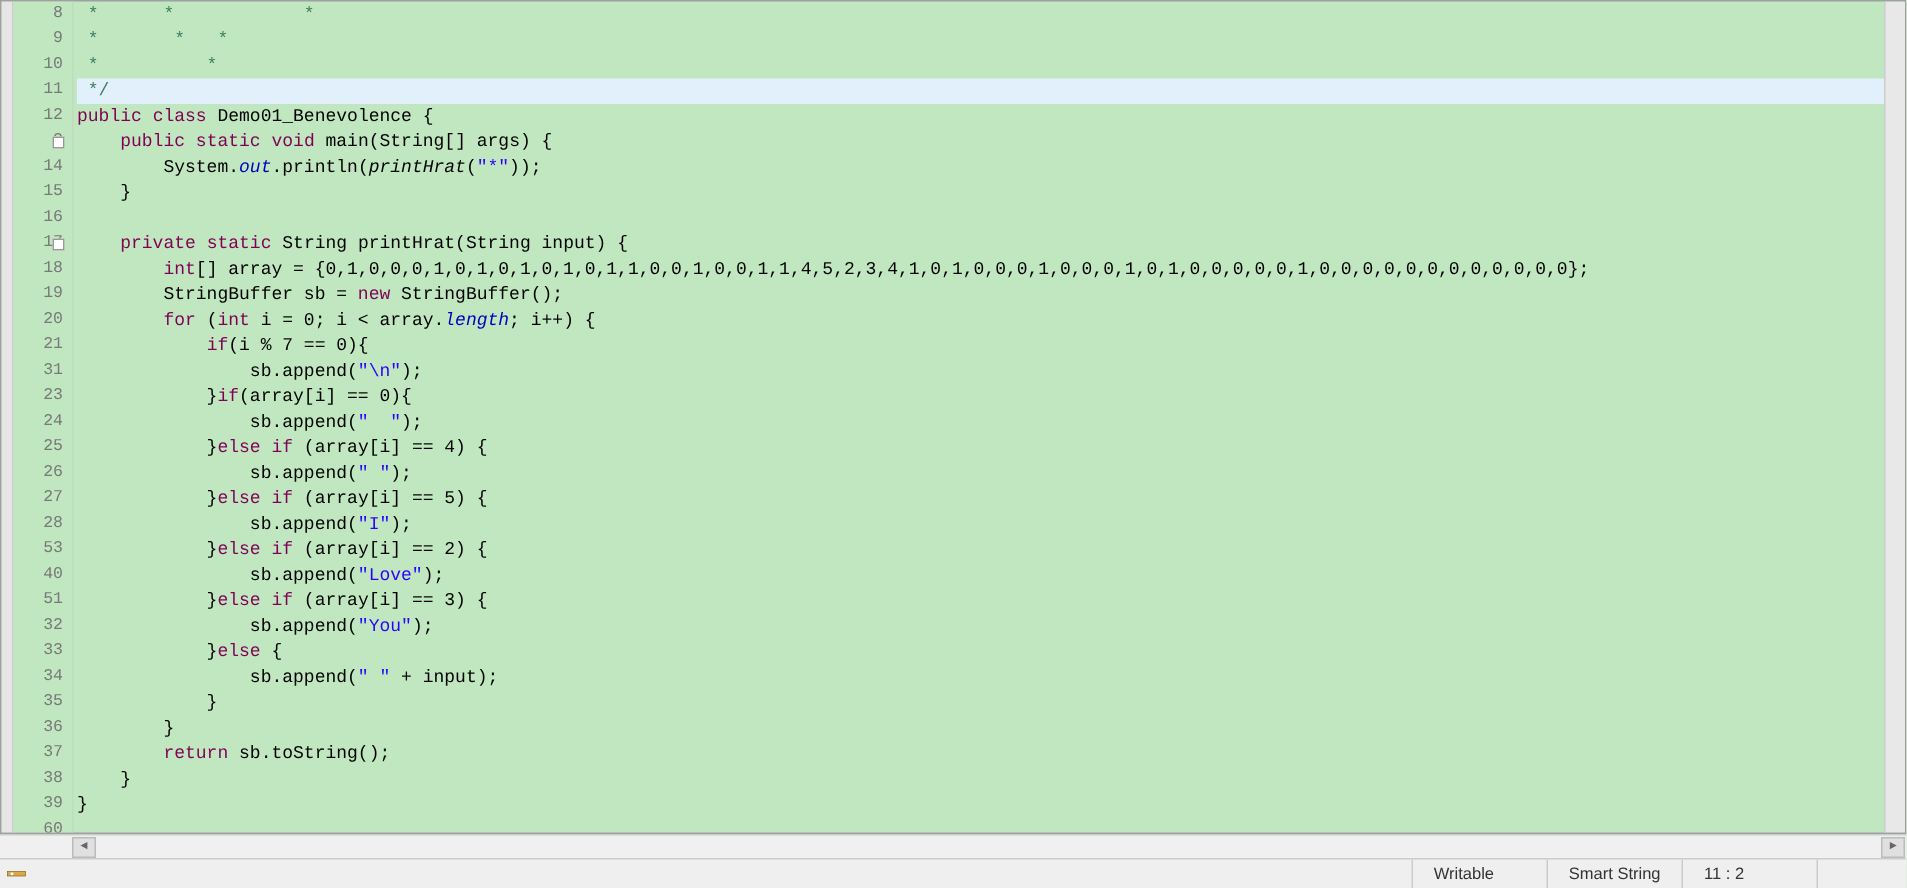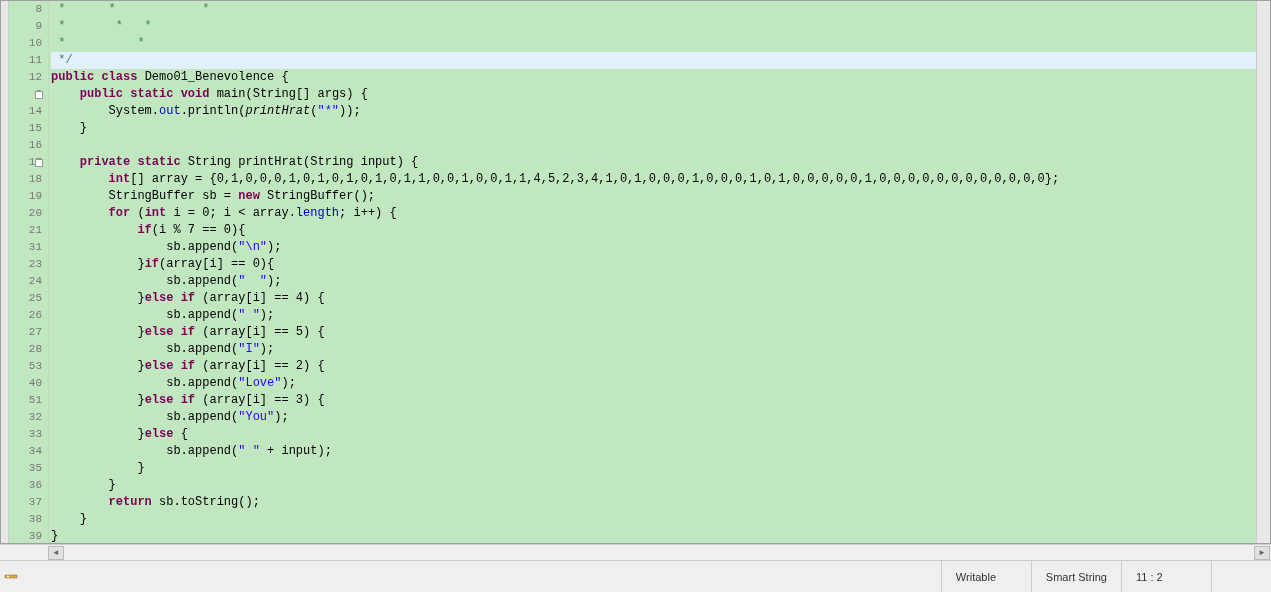--- a/index.html
+++ b/index.html
@@ -54,24 +54,24 @@
 }
 .code-lines {
   flex: 1;
   line-height: 17px;
   white-space: pre;
   padding-left: 2px;
   overflow-x: auto;
 }
 .line { height: 17px; }
 .line.current { background: #e2f0fb; }
-.kw { color: #7f0055; font-weight: bold; }
+.kw { color: #7f0055; font-weight: normal; }
 .str { color: #2a00ff; }
 .com { color: #3f7f5f; }
-.field { color: #0000c0; }
+.field { color: #0000c0; font-style: italic; }
 .call-it { font-style: italic; }
 .hscroll {
   height: 16px;
   background: #f0f0f0;
   border-top: 1px solid #ccc;
   position: relative;
 }
 .hscroll .arrow {
   position: absolute;
   width: 16px;
@@ -80,21 +80,21 @@
   background: #e0e0e0;
   border: 1px solid #bbb;
   font-size: 8px;
   text-align: center;
   line-height: 12px;
   color: #666;
 }
 .hscroll .arrow.left { left: 48px; }
 .hscroll .arrow.right { right: 1px; }
 .status-bar {
-  height: 32px;
+  height: 20px;
   background: #efefef;
   border-top: 1px solid #ccc;
   display: flex;
   align-items: center;
   font-family: 'Segoe UI', Tahoma, sans-serif;
   font-size: 11px;
   color: #333;
 }
 .status-spacer { flex: 1; }
 .status-cell {

